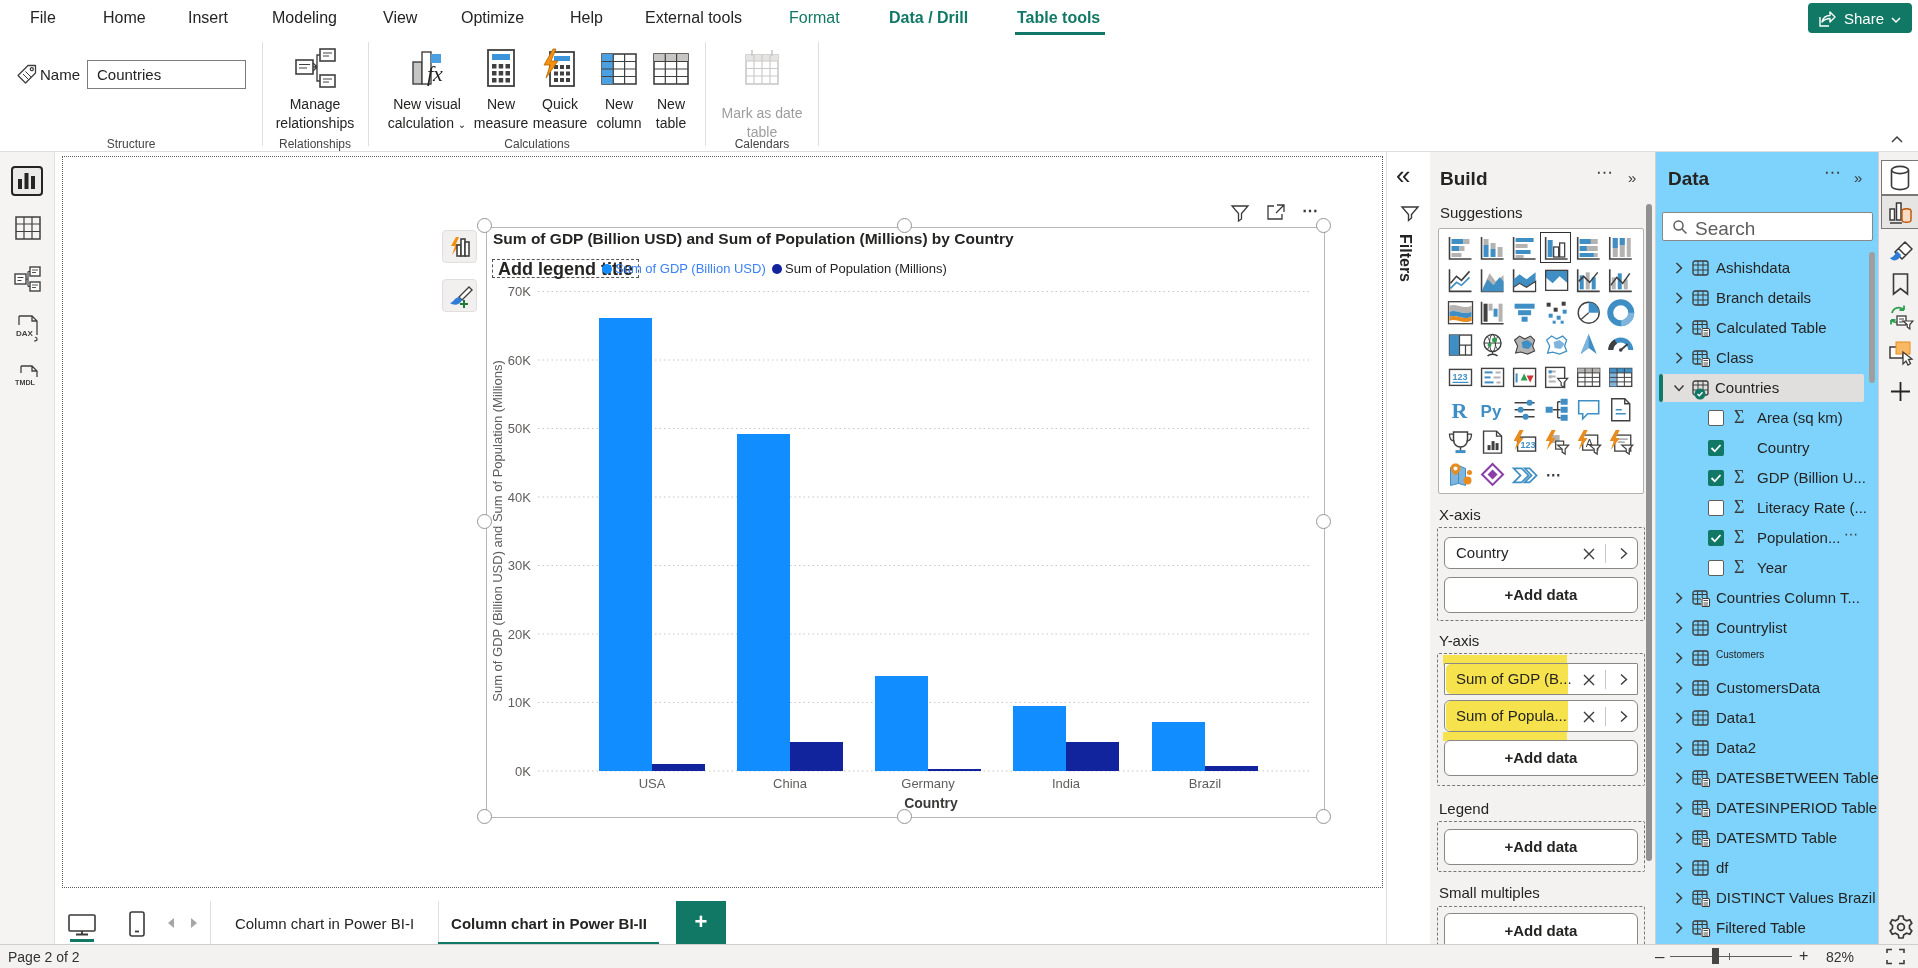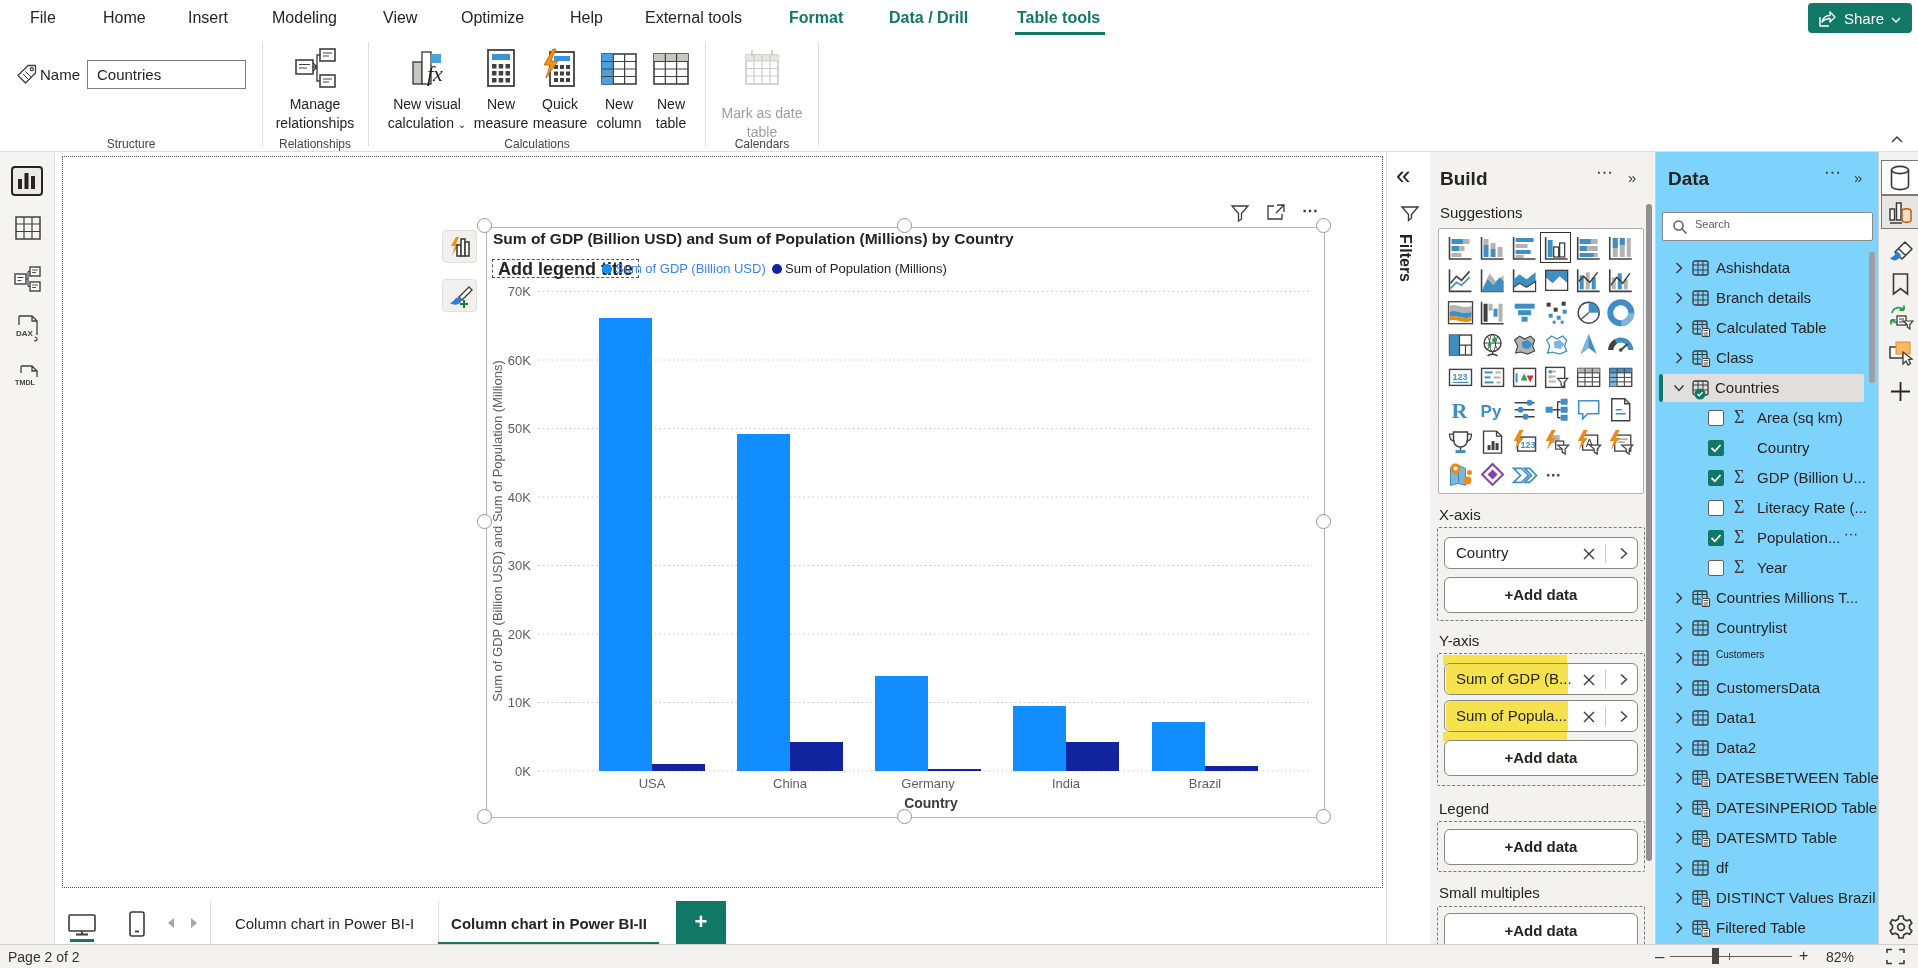--- a/index.html
+++ b/index.html
@@ -15,21 +15,21 @@
 
   <div class="abs" style="left:0;top:0;width:1918px;height:36px;background:#fff;font-size:16px;">
     <span class="abs" style="left:30px;top:9px;">File</span>
     <span class="abs" style="left:103px;top:9px;">Home</span>
     <span class="abs" style="left:188px;top:9px;">Insert</span>
     <span class="abs" style="left:272px;top:9px;">Modeling</span>
     <span class="abs" style="left:383px;top:9px;">View</span>
     <span class="abs" style="left:461px;top:9px;">Optimize</span>
     <span class="abs" style="left:570px;top:9px;">Help</span>
     <span class="abs" style="left:645px;top:9px;">External tools</span>
-    <span class="abs teal" style="left:789px;top:9px;font-weight:700;">Format</span>
+    <span class="abs teal" style="left:789px;top:9px;font-weight:400;">Format</span>
     <span class="abs teal" style="left:889px;top:9px;font-weight:700;">Data / Drill</span>
     <span class="abs teal" style="left:1017px;top:9px;font-weight:700;">Table tools</span>
     <div class="abs" style="left:1015px;top:32px;width:90px;height:3px;background:#117865;"></div>
 
     <div class="abs" style="left:1808px;top:3px;width:104px;height:30px;background:#117865;border-radius:4px;color:#fff;">
       <svg class="abs" style="left:10px;top:6px;" width="19" height="19" viewBox="0 0 19 19" fill="none" stroke="#fff" stroke-width="1.4">
         <path d="M2 8 L2 17 L11 17" fill="none"></path>
         <path d="M4 13 C5 9, 8 6.5, 12 6.5 L12 3 L17 8 L12 13 L12 9.5 C9 9.5, 6 11, 4 13 Z" fill="none" stroke-linejoin="round"></path>
       </svg>
       <span class="abs" style="left:36px;top:7px;font-size:15px;">Share</span>
@@ -626,21 +626,21 @@
       <div class="abs" style="left:160px;top:6px;width:1px;height:19px;background:#c8c6c4;"></div>
       <svg class="abs" style="left:172px;top:9px;" width="13" height="13" viewBox="0 0 13 13" fill="none" stroke="#3b3a39" stroke-width="1.4">
           <path d="M4 1.5 L9.5 6.5 L4 11.5"></path>
         </svg>
     </div>
     <div class="abs" style="left:14px;top:425px;width:194px;height:36px;background:#fff;border:1px solid #8a8886;border-radius:6px;text-align:center;font-size:15px;font-weight:700;line-height:34px;">+Add data</div>
 
     <div class="abs" style="left:9px;top:480px;font-size:15px;">Y-axis</div>
     <div class="abs" style="left:7px;top:501px;width:208px;height:133px;border:1px dashed #7a7877;border-radius:2px;"></div>
     <div class="abs" style="left:13px;top:503px;width:124px;height:10px;background:#f6e24c;"></div>
-    <div class="abs" style="left:14px;top:511px;width:194px;height:32px;background:#fff;border:1px solid #8a8886;border-radius:6px;">
+    <div class="abs" style="left:14px;top:511px;width:194px;height:32px;background:#fff;border:1px solid #8a8886;border-radius:1px;">
       <div class="abs" style="left:1px;top:0;width:122px;height:30px;background:#f6e24c;border-radius:5px 0 0 5px;"></div>
       <span class="abs" style="left:11px;top:6px;font-size:15px;">Sum of GDP (B...</span>
       <svg class="abs" style="left:137px;top:9px;" width="14" height="14" viewBox="0 0 14 14" stroke="#3b3a39" stroke-width="1.4" fill="none">
           <path d="M2 2 L12 12 M12 2 L2 12"></path>
         </svg>
       <div class="abs" style="left:160px;top:6px;width:1px;height:19px;background:#c8c6c4;"></div>
       <svg class="abs" style="left:172px;top:9px;" width="13" height="13" viewBox="0 0 13 13" fill="none" stroke="#3b3a39" stroke-width="1.4">
           <path d="M4 1.5 L9.5 6.5 L4 11.5"></path>
         </svg>
     </div>
@@ -669,21 +669,21 @@
 
   <div class="abs" id="data" style="left:1656px;top:152px;width:222px;height:792px;background:#7dd3fc;overflow:hidden;">
     <div class="abs" style="left:12px;top:16px;font-size:19px;font-weight:700;">Data</div>
     <div class="abs" style="left:168px;top:10px;font-size:17px;color:#3b3a39;letter-spacing:1px;">⋯</div>
     <div class="abs" style="left:198px;top:17px;font-size:15px;color:#3b3a39;">»</div>
     <div class="abs" style="left:6px;top:60px;width:211px;height:29px;background:#fff;border:1px solid #8a8886;border-radius:2px;">
       <svg class="abs" style="left:9px;top:6px;" width="16" height="16" viewBox="0 0 16 16" fill="none" stroke="#605e5c" stroke-width="1.5">
           <circle cx="6.5" cy="6.5" r="4.5"></circle>
           <path d="M10 10 L14.5 14.5"></path>
         </svg>
-      <span class="abs" style="left:32px;top:5px;font-size:11px;color:#605e5c;">Search</span>
+      <span class="abs" style="left:32px;top:5px;font-size:19px;color:#605e5c;">Search</span>
     </div>
     <svg class="abs" style="left:16px;top:109px;" width="14" height="14" viewBox="0 0 14 14" fill="none" stroke="#3b3a39" stroke-width="1.5">
         <path d="M4.5 2 L9.5 7 L4.5 12"></path>
       </svg>
     <svg class="abs" style="left:36px;top:108px;" width="17" height="16" viewBox="0 0 17 16" fill="none" stroke="#3b3a39" stroke-width="1.3">
         <rect x="1" y="1" width="15" height="14" rx="2"></rect>
         <path d="M1 5 H16 M6 1 V15 M11 1 V15 M1 10 H16" stroke-width="1"></path>
       </svg>
     <span class="abs" style="left:60px;top:107px;font-size:15px;">Ashishdata</span>
     <svg class="abs" style="left:16px;top:139px;" width="14" height="14" viewBox="0 0 14 14" fill="none" stroke="#3b3a39" stroke-width="1.5">
@@ -755,21 +755,21 @@
     <svg class="abs" style="left:16px;top:439px;" width="14" height="14" viewBox="0 0 14 14" fill="none" stroke="#3b3a39" stroke-width="1.5">
         <path d="M4.5 2 L9.5 7 L4.5 12"></path>
       </svg>
     <svg class="abs" style="left:36px;top:438px;" width="19" height="17" viewBox="0 0 19 17" fill="none" stroke="#3b3a39" stroke-width="1.3">
         <rect x="1" y="1" width="14" height="13" rx="2"></rect>
         <path d="M1 4.5 H15 M5.6 1 V14 M10.2 1 V14 M1 9 H15" stroke-width="1"></path>
         <rect x="9" y="8" width="9" height="8.5" fill="#f3f2f1" stroke="none"></rect>
         <rect x="10" y="8.5" width="7.5" height="8" rx="1" fill="#fff" stroke="#3b3a39" stroke-width="1.1"></rect>
         <path d="M11.5 10.5 H16 M11.5 13 H16 M11.5 15 H16" stroke-width="0.9"></path>
       </svg>
-    <span class="abs" style="left:60px;top:437px;font-size:15px;">Countries Millions T...</span>
+    <span class="abs" style="left:60px;top:437px;font-size:15px;">Countries Column T...</span>
     <svg class="abs" style="left:16px;top:469px;" width="14" height="14" viewBox="0 0 14 14" fill="none" stroke="#3b3a39" stroke-width="1.5">
         <path d="M4.5 2 L9.5 7 L4.5 12"></path>
       </svg>
     <svg class="abs" style="left:36px;top:468px;" width="17" height="16" viewBox="0 0 17 16" fill="none" stroke="#3b3a39" stroke-width="1.3">
         <rect x="1" y="1" width="15" height="14" rx="2"></rect>
         <path d="M1 5 H16 M6 1 V15 M11 1 V15 M1 10 H16" stroke-width="1"></path>
       </svg>
     <span class="abs" style="left:60px;top:467px;font-size:15px;">Countrylist</span>
     <svg class="abs" style="left:16px;top:499px;" width="14" height="14" viewBox="0 0 14 14" fill="none" stroke="#3b3a39" stroke-width="1.5">
         <path d="M4.5 2 L9.5 7 L4.5 12"></path>

